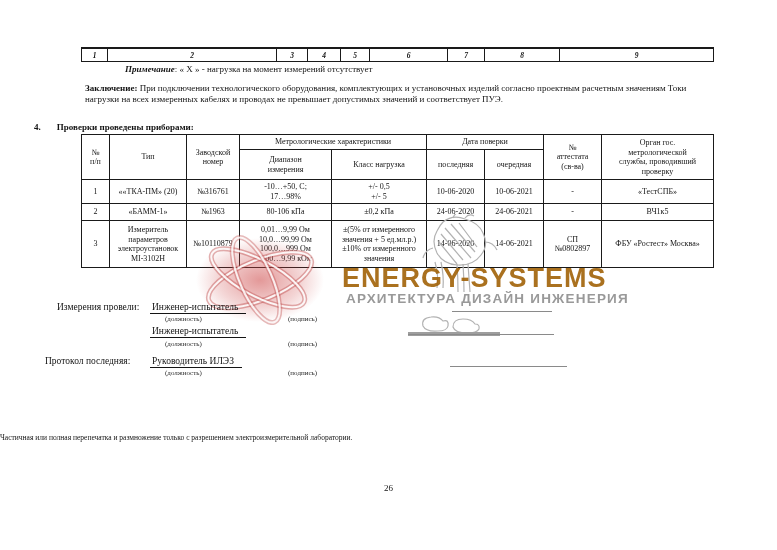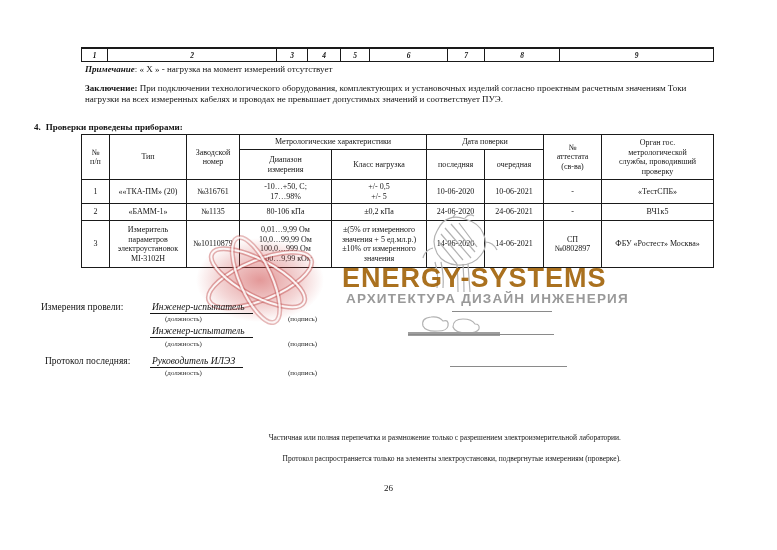--- a/index.html
+++ b/index.html
@@ -6,24 +6,24 @@
   .page{position:relative;width:777px;height:550px;background:#ffffff;
         font-family:"Liberation Serif", serif;color:#141414;overflow:hidden;}
 
   
   .strip{position:absolute;left:81px;top:47px;width:632px;border-collapse:collapse;table-layout:fixed;}
   .strip td{border:1px solid #1a1a1a;border-top:2px solid #1a1a1a;border-bottom:1.5px solid #1a1a1a;
             height:12px;font-size:7.5px;font-style:italic;font-weight:bold;text-align:center;padding:0;}
 
   
   .note{position:absolute;left:85px;top:64px;font-size:9px;}
-  .note b{font-style:italic;}
+  .note b{font-style:italic;margin-left:40px;}
   .conclusion{position:absolute;left:85px;top:83px;width:628px;font-size:9px;line-height:11px;text-align:left;}
   .sec4{position:absolute;left:34px;top:122px;font-size:9px;font-weight:bold;}
-  .sec4 .sec4-title{margin-left:5px;}
+  .sec4 .sec4-title{margin-left:16px;}
 
   
   .itable{position:absolute;left:81px;top:134px;width:632px;border-collapse:collapse;table-layout:fixed;}
   .itable td,.itable th{border:1px solid #1a1a1a;font-size:8px;font-weight:normal;line-height:9.5px;
         text-align:center;vertical-align:middle;padding:1px 2px;white-space:pre-line;}
   .itable .hA{height:15px;}
   .itable .hB{height:30px;}
   .itable .r1{height:24px;}
   .itable .r2{height:17px;}
   .itable .r3{height:47px;}
@@ -33,26 +33,26 @@
   .wm-brand{left:342px;top:263px;font-family:"Liberation Sans",sans-serif;font-weight:bold;
             font-size:27px;letter-spacing:1px;color:#a16207;opacity:.9;}
   .wm-tagline{left:346px;top:291px;font-family:"Liberation Sans",sans-serif;font-weight:bold;
               font-size:13.5px;letter-spacing:1.2px;color:#8e8e8e;opacity:.9;}
   .wm-atom{left:196px;top:230px;}
   .wm-figure{left:405px;top:214px;}
 
   
   .abs{position:absolute;}
   .sig-label{font-size:9.5px;}
-  .sig-pos{font-size:9.5px;border-bottom:1px solid #141414;padding:0 8px 1px 2px;font-style:italic;}
+  .sig-pos{font-size:9.5px;border-bottom:1px solid #141414;padding:0 8px 1px 2px;}
   .sig-cap{font-size:7px;color:#2a2a2a;}
   .sigline{position:absolute;height:0;border-top:1px solid #8a8a8a;}
 
   
-  .foot{position:absolute;left:0;width:621px;text-align:right;font-size:7.5px;}
+  .foot{position:absolute;left:0;width:621px;text-align:left;font-size:7.5px;}
   .pagenum{position:absolute;left:0;width:777px;top:483px;text-align:center;font-size:9px;}
 </style>
 </head>
 <body>
 
 <div class="page">
 
   <table class="strip">
     <colgroup>
       <col style="width:26px">
@@ -133,21 +133,21 @@
       <td>+/- 0,5
 +/- 5</td>
       <td>10-06-2020</td>
       <td>10-06-2021</td>
       <td>-</td>
       <td>«ТестСПБ»</td>
     </tr>
     <tr class="r2">
       <td>2</td>
       <td>«БАММ-1»</td>
-      <td>№1135</td>
+      <td>№1963</td>
       <td>80-106 кПа</td>
       <td>±0,2 кПа</td>
       <td>24-06-2020</td>
       <td>24-06-2021</td>
       <td>-</td>
       <td>ВЧ1к5</td>
     </tr>
     <tr class="r3">
       <td>3</td>
       <td>Измеритель
@@ -200,35 +200,34 @@
       <path d="M30,48 q4,14 2,26 M36,48 q3,14 2,26 M52,50 q1,14 1,28 M58,50 q1,14 1,28 M63,50 q1,14 2,28"></path>
       <path d="M18,112 q-2,-8 8,-9 q8,-1 12,4 q6,-2 5,5 q-1,5 -10,5 q-12,1 -15,-5 Z"></path>
       <path d="M48,113 q0,-8 10,-8 q9,0 12,5 q5,0 4,5 q-2,4 -12,4 q-12,0 -14,-6 Z"></path>
     </g>
     <path d="M3,120 L95,120" stroke="#9e9e9e" stroke-width="4" fill="none"></path>
   </svg>
 
   <div class="wm abs wm-brand">ENERGY-SYSTEMS</div>
   <div class="wm abs wm-tagline">АРХИТЕКТУРА ДИЗАЙН ИНЖЕНЕРИЯ</div>
 
-  <span class="abs sig-label" style="left:41px;top:302px;text-align:right;">Измерения провели:</span>
+  <span class="abs sig-label" style="left:57px;top:302px;text-align:right;">Измерения провели:</span>
   <span class="abs sig-pos" style="left:150px;top:302px;">Инженер-испытатель</span>
   <span class="abs sig-cap" style="left:165px;top:315px;">(должность)</span>
   <span class="abs sig-cap" style="left:288px;top:315px;">(подпись)</span>
 
   <span class="abs sig-pos" style="left:150px;top:326px;">Инженер-испытатель</span>
   <span class="abs sig-cap" style="left:165px;top:340px;">(должность)</span>
   <span class="abs sig-cap" style="left:288px;top:340px;">(подпись)</span>
 
   <span class="abs sig-label" style="left:45px;top:356px;">Протокол последняя:</span>
   <span class="abs sig-pos" style="left:150px;top:356px;">Руководитель ИЛЭЗ</span>
   <span class="abs sig-cap" style="left:165px;top:369px;">(должность)</span>
   <span class="abs sig-cap" style="left:288px;top:369px;">(подпись)</span>
 
   <div class="sigline" style="left:452px;top:311px;width:100px;"></div>
   <div class="sigline" style="left:408px;top:334px;width:146px;"></div>
   <div class="sigline" style="left:450px;top:366px;width:117px;"></div>
 
   <div class="foot" style="top:433px;">Частичная или полная перепечатка и размножение только с разрешением электроизмерительной лаборатории.</div>
-  <div class="foot" style="top:454px;">Протокол распространяется только на элементы электроустановки, подвергнутые измерениям (проверке).</div>
   <div class="pagenum">26</div>
 
 </div>
 
 </body></html>

